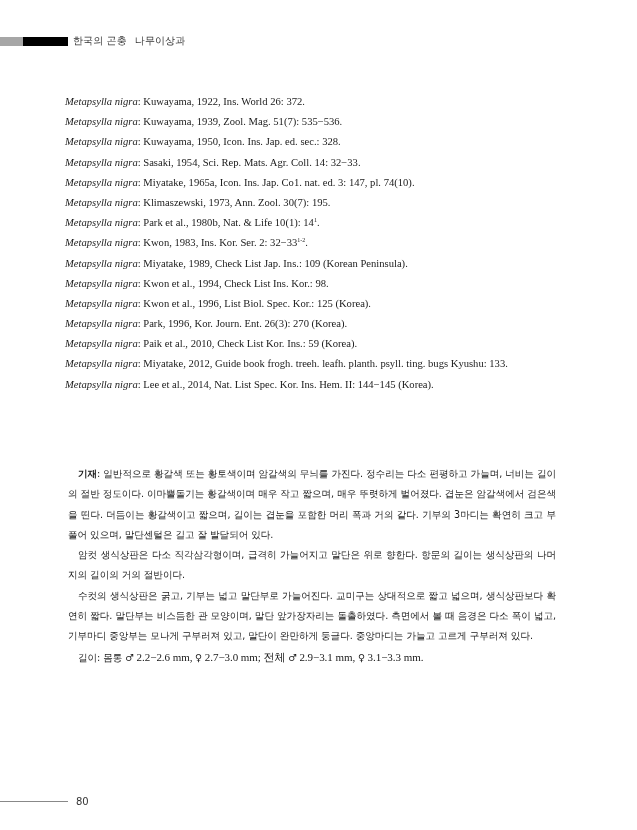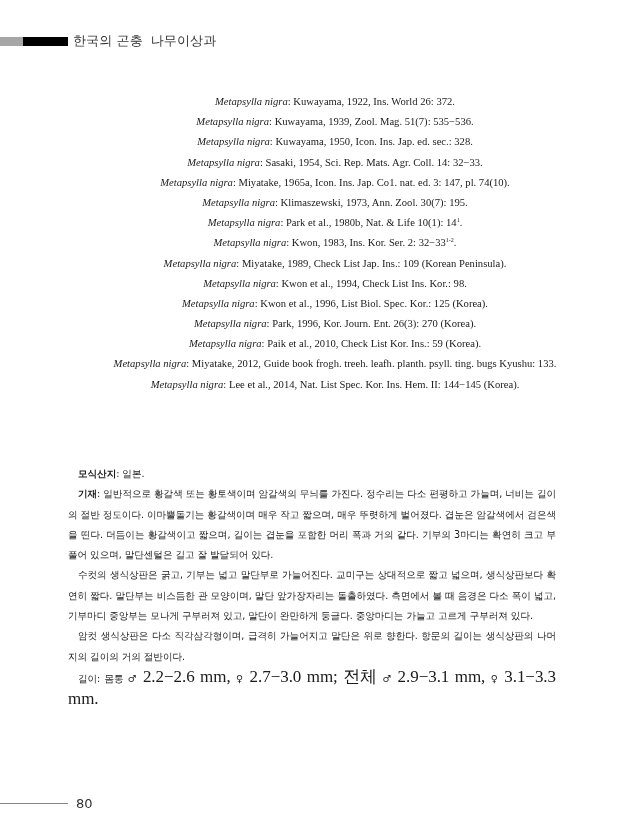--- a/index.html
+++ b/index.html
@@ -1,36 +1,36 @@
 <!DOCTYPE html>
 <html><head>
 <meta charset="utf-8">
 <style>
   html, body { margin: 0; padding: 0; background: #ffffff; }
   body { width: 637px; height: 830px; position: relative; overflow: hidden;
          font-family: "Liberation Serif", "DejaVu Serif", serif; color: #1a1a1a; }
   .header { position: absolute; top: 36px; left: 0; height: 10px; display: flex; align-items: center; }
   .bar-gray { width: 23px; height: 9px; background: #a6a6a6; }
   .bar-black { width: 45px; height: 9px; background: #000000; }
-  .header-text { font-family: "DejaVu Sans", sans-serif; font-size: 13px; color: #333; margin-left: 5px; letter-spacing: 0.1px; }
+  .header-text { font-family: "DejaVu Sans", sans-serif; font-size: 10px; color: #333; margin-left: 5px; letter-spacing: 0.1px; }
   .header-text .sep { display: inline-block; width: 8px; }
 
-  .syn-list { position: absolute; top: 92px; left: 85px; width: 500px; text-align: center; }
+  .syn-list { position: absolute; top: 92px; left: 65px; width: 500px; }
   .syn { font-size: 10.6px; line-height: 20.2px; height: 20.2px; white-space: nowrap; }
   .syn i { font-style: italic; }
   sup { font-size: 6px; line-height: 0; vertical-align: 4px; }
 
   .body-text { position: absolute; top: 464px; left: 68px; width: 488px; }
   .para { font-family: "DejaVu Sans", sans-serif; font-size: 9.6px; line-height: 20.3px; text-align: justify; text-indent: 10px; margin: 0; letter-spacing: -0.05px; }
   .para b { font-weight: bold; }
-  .para .num { font-family: "Liberation Serif", serif; font-size: 17px; }
+  .para .num { font-family: "Liberation Serif", serif; font-size: 11px; }
 
   .footer { position: absolute; top: 796px; left: 0; display: flex; align-items: center; }
   .footer-line { width: 68px; height: 1px; background: #888; }
-  .page-num { font-family: "DejaVu Sans", sans-serif; font-size: 13px; color: #333; margin-left: 8px; }
+  .page-num { font-family: "DejaVu Sans", sans-serif; font-size: 10px; color: #333; margin-left: 8px; }
 </style>
 </head>
 <body>
 
 <div class="header">
   <div class="bar-gray"></div>
   <div class="bar-black"></div>
   <div class="header-text">
     <span>한국의 곤충</span><span class="sep"></span><span>나무이상과</span>
   </div>
@@ -48,23 +48,22 @@
     <div class="syn"><i>Metapsylla nigra</i><span>: Miyatake, 1989, Check List Jap. Ins.: 109 (Korean Peninsula).</span></div>
     <div class="syn"><i>Metapsylla nigra</i><span>: Kwon et al., 1994, Check List Ins. Kor.: 98.</span></div>
     <div class="syn"><i>Metapsylla nigra</i><span>: Kwon et al., 1996, List Biol. Spec. Kor.: 125 (Korea).</span></div>
     <div class="syn"><i>Metapsylla nigra</i><span>: Park, 1996, Kor. Journ. Ent. 26(3): 270 (Korea).</span></div>
     <div class="syn"><i>Metapsylla nigra</i><span>: Paik et al., 2010, Check List Kor. Ins.: 59 (Korea).</span></div>
     <div class="syn"><i>Metapsylla nigra</i><span>: Miyatake, 2012, Guide book frogh. treeh. leafh. planth. psyll. ting. bugs Kyushu: 133.</span></div>
     <div class="syn"><i>Metapsylla nigra</i><span>: Lee et al., 2014, Nat. List Spec. Kor. Ins. Hem. II: 144−145 (Korea).</span></div>
   </div>
 
 <div class="body-text">
-  <p class="para"><b>모식산지</b><span>: 일본.</span></p>
   <p class="para"><b>기재</b><span>: 일반적으로 황갈색 또는 황토색이며 암갈색의 무늬를 가진다. 정수리는 다소 편평하고 가늘며, 너비는 길이의 절반 정도이다. 이마뿔돌기는 황갈색이며 매우 작고 짧으며, 매우 뚜렷하게 벌어졌다. 겹눈은 암갈색에서 검은색을 띤다. 더듬이는 황갈색이고 짧으며, 길이는 겹눈을 포함한 머리 폭과 거의 같다. 기부의 3마디는 확연히 크고 부풀어 있으며, 말단센털은 길고 잘 발달되어 있다.</span></p>
+  <p class="para">암컷 생식상판은 다소 직각삼각형이며, 급격히 가늘어지고 말단은 위로 향한다. 항문의 길이는 생식상판의 나머지의 길이의 거의 절반이다.</p>
   <p class="para">수컷의 생식상판은 굵고, 기부는 넓고 말단부로 가늘어진다. 교미구는 상대적으로 짧고 넓으며, 생식상판보다 확연히 짧다. 말단부는 비스듬한 관 모양이며, 말단 앞가장자리는 돌출하였다. 측면에서 볼 때 음경은 다소 폭이 넓고, 기부마디 중앙부는 모나게 구부러져 있고, 말단이 완만하게 둥글다. 중앙마디는 가늘고 고르게 구부러져 있다.</p>
-  <p class="para">암컷 생식상판은 다소 직각삼각형이며, 급격히 가늘어지고 말단은 위로 향한다. 항문의 길이는 생식상판의 나머지의 길이의 거의 절반이다.</p>
   <p class="para"><span>길이: 몸통 </span><span>♂</span><span class="num"> 2.2−2.6 mm, </span><span>♀</span><span class="num"> 2.7−3.0 mm; 전체 </span><span>♂</span><span class="num"> 2.9−3.1 mm, </span><span>♀</span><span class="num"> 3.1−3.3 mm.</span></p>
 </div>
 
 <div class="footer">
   <div class="footer-line"></div>
   <span class="page-num">80</span>
 </div>
 
 </body></html>

